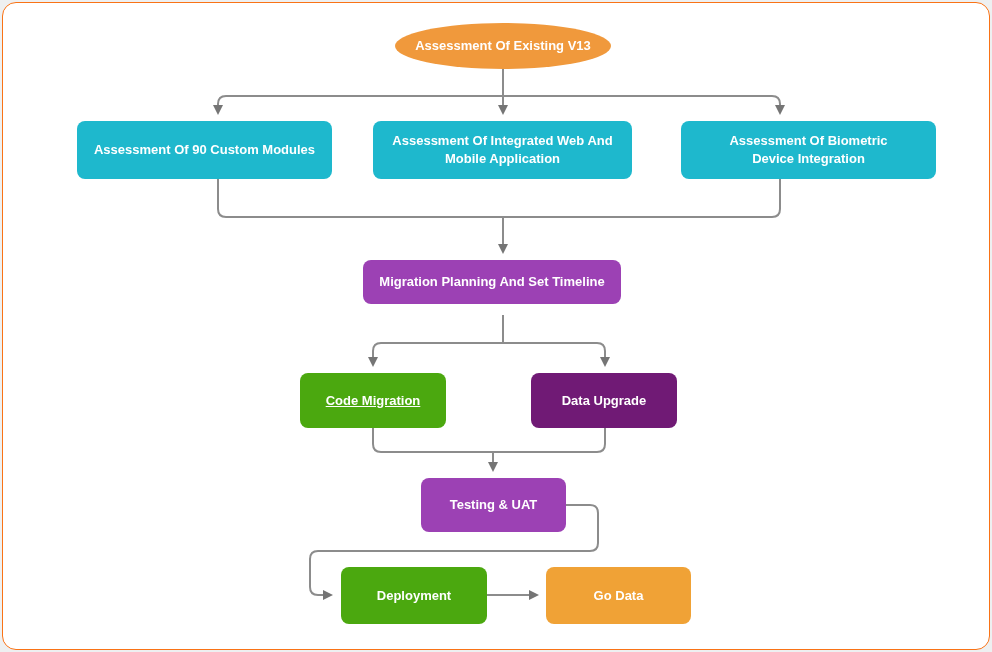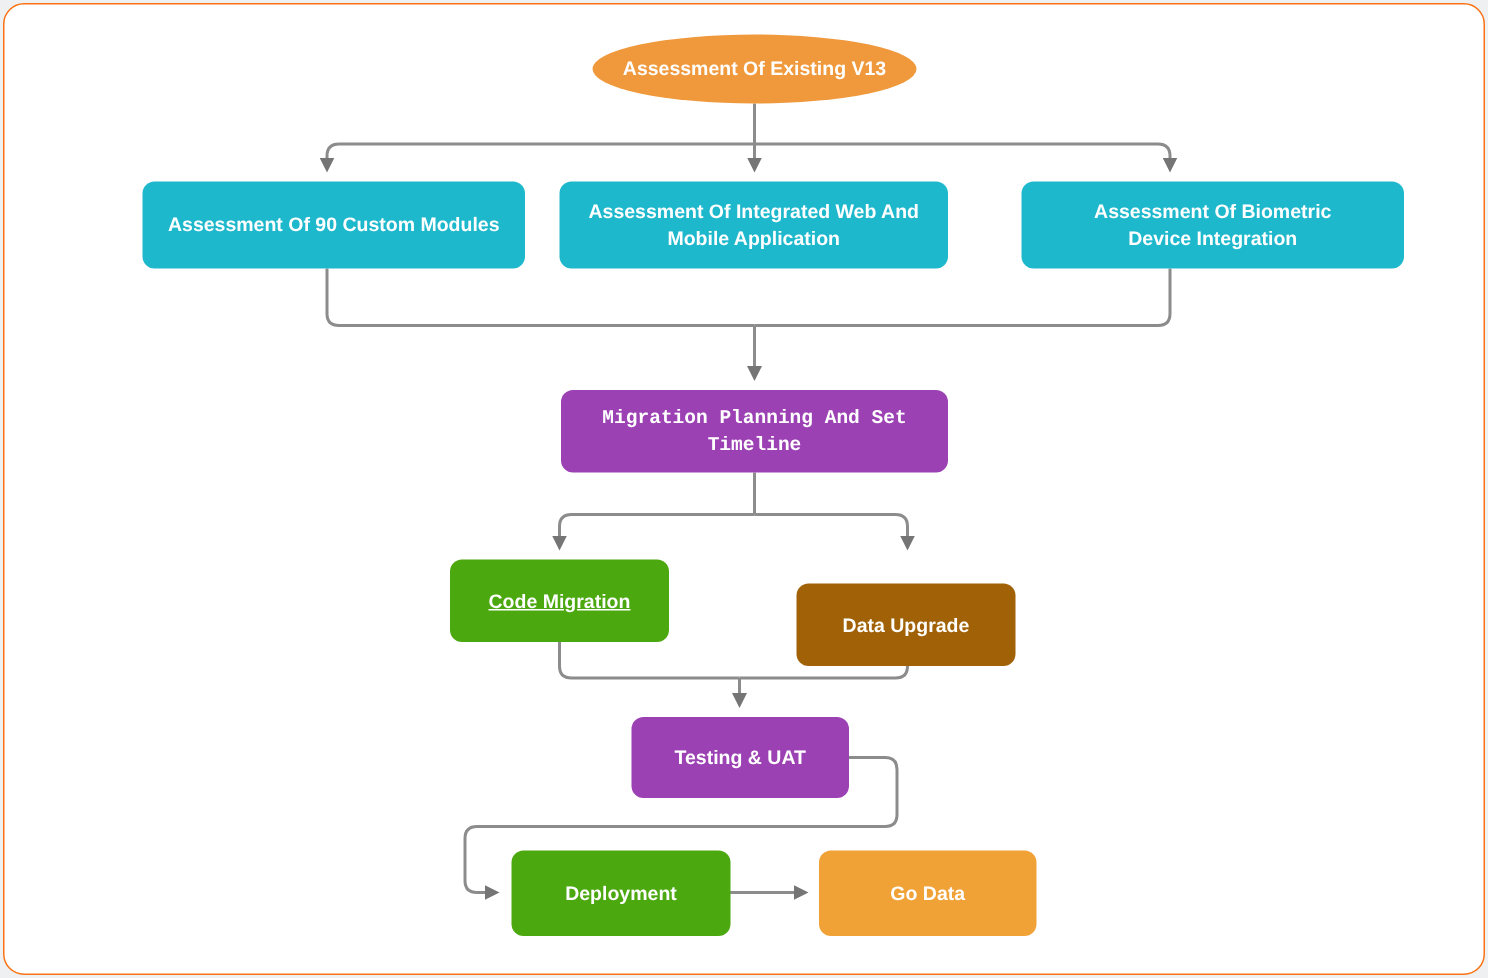--- a/index.html
+++ b/index.html
@@ -39,26 +39,26 @@
     font-weight: bold;
     font-size: 13px;
     line-height: 1.35;
     border-radius: 8px;
   }
   .node span { display: block; }
   .ellipse { border-radius: 50%; }
 
   
   .n0 { left: 392px; top: 20px;  width: 216px; height: 46px; }
-  .n1 { left: 92px;  top: 118px; width: 255px; height: 58px; }
+  .n1 { left: 74px;  top: 118px; width: 255px; height: 58px; }
   .n2 { left: 370px; top: 118px; width: 259px; height: 58px; }
   .n2 span { max-width: 222px; }
   .n3 { left: 650px; top: 118px; width: 255px; height: 58px; margin-left: 28px; }
   .n3 span { max-width: 200px; }
-  .n4 { left: 371px; top: 257px; width: 258px; height: 55px; font-family: Liberation Mono, monospace; }
+  .n4 { left: 360px; top: 257px; width: 258px; height: 44px; }
   .n5 { left: 297px; top: 370px; width: 146px; height: 55px; text-decoration: underline; }
   .n6 { left: 528px; top: 370px; width: 146px; height: 55px; }
   .n7 { left: 418px; top: 475px; width: 145px; height: 54px; }
   .n8 { left: 338px; top: 564px; width: 146px; height: 57px; }
   .n9 { left: 543px; top: 564px; width: 145px; height: 57px; }
 </style>
 </head>
 <body>
 
 <div class="page">
@@ -111,21 +111,21 @@
     </div>
 
     <div class="node n4" style="background-color: rgb(156, 65, 180);">
       <span>Migration Planning And Set Timeline</span>
     </div>
 
     <div class="node n5" style="background-color: rgb(75, 168, 15);">
       <span>Code Migration</span>
     </div>
 
-    <div class="node n6" style="background-color: #a16207; margin-top: 16px;">
+    <div class="node n6" style="background-color: #701a75;">
       <span>Data Upgrade</span>
     </div>
 
     <div class="node n7" style="background-color: rgb(156, 65, 180); text-align: center;">
       <span>Testing &amp; UAT</span>
     </div>
 
     <div class="node n8" style="background-color: rgb(75, 168, 15);">
       <span>Deployment</span>
     </div>

